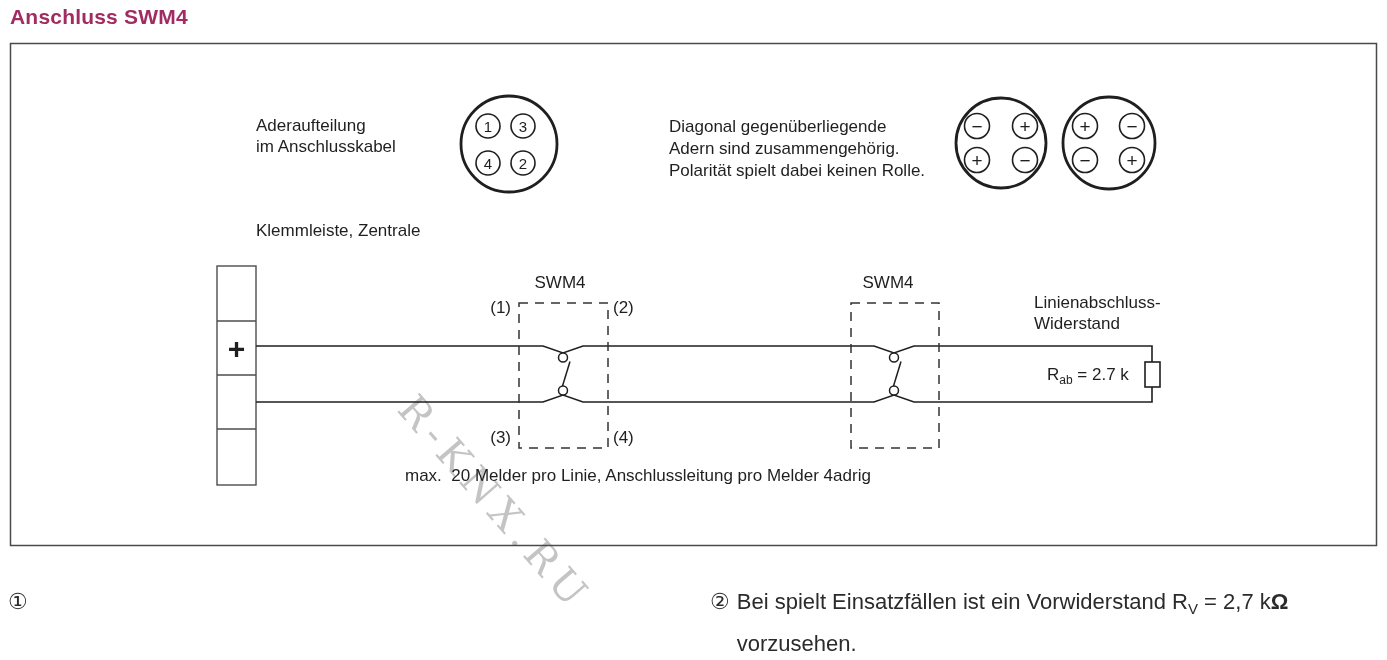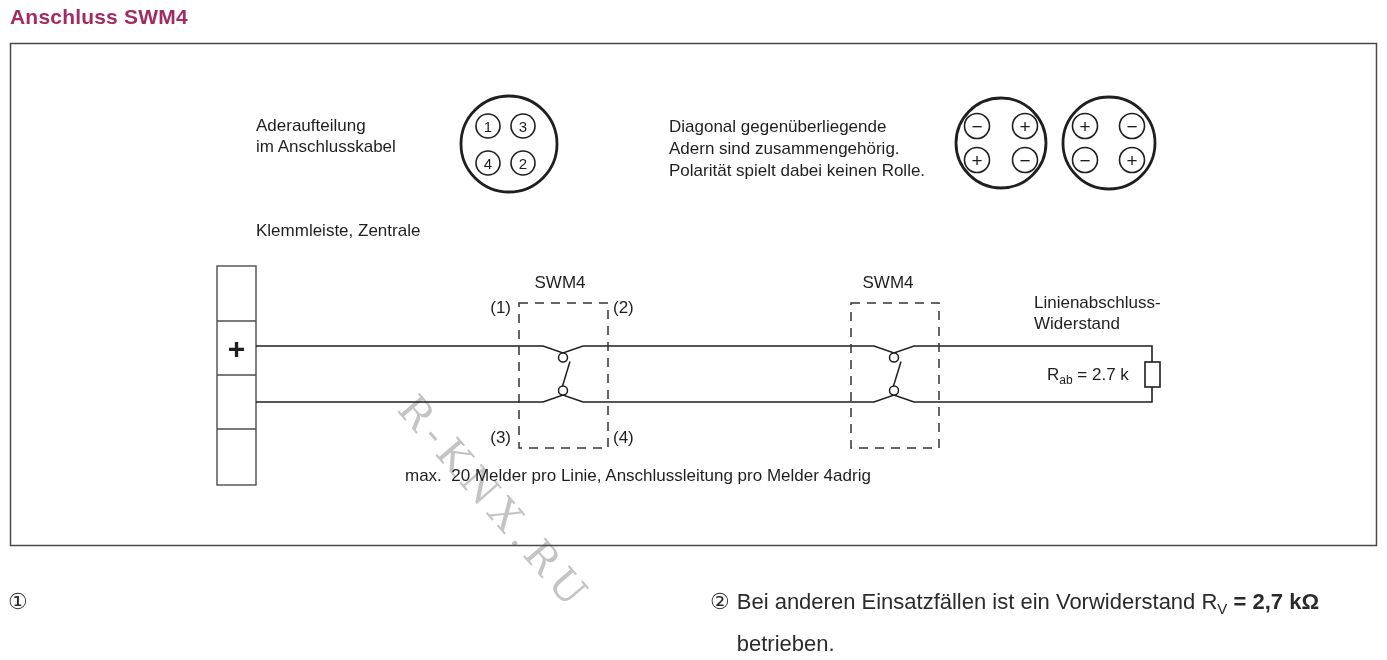--- a/index.html
+++ b/index.html
@@ -139,16 +139,16 @@
     <text class="note-t" x="405" y="481" xml:space="preserve">max.  20 Melder pro Linie, Anschlussleitung pro Melder 4adrig</text>
   </svg>
 
   <div class="footnote" style="left:8px; width:695px;">
     <span class="fn-marker">①</span>
     <span class="fn-text"><br></span>
   </div>
 
   <div class="footnote" style="left:710px; width:675px;">
     <span class="fn-marker">②</span>
-    <span class="fn-text"><span>Bei anderen Einsatzfällen ist ein Vorwiderstand R</span><span class="fn-sub">V</span><span style="white-space:pre;font-weight:bold;"> = 2,7 k</span><span class="fn-bold">Ω</span><br><span>betrieben.</span></span>
+    <span class="fn-text"><span>Bei spielt Einsatzfällen ist ein Vorwiderstand R</span><span class="fn-sub">V</span><span style="white-space:pre;"> = 2,7 k</span><span class="fn-bold">Ω</span><br><span>vorzusehen.</span></span>
   </div>
 
 </div>
 
 </body></html>

